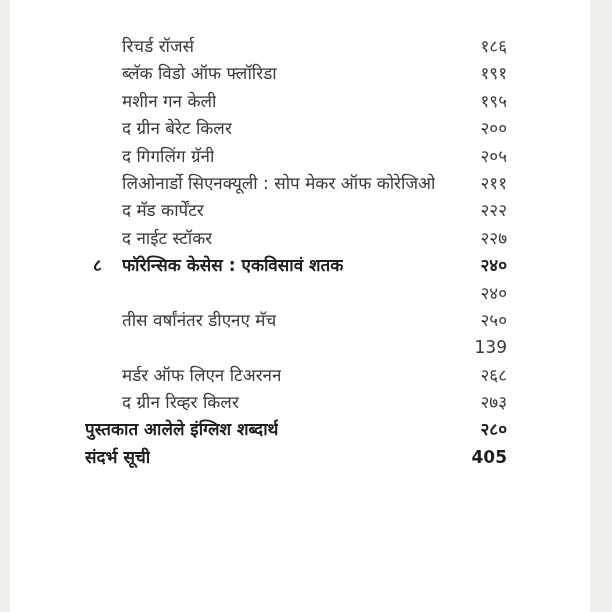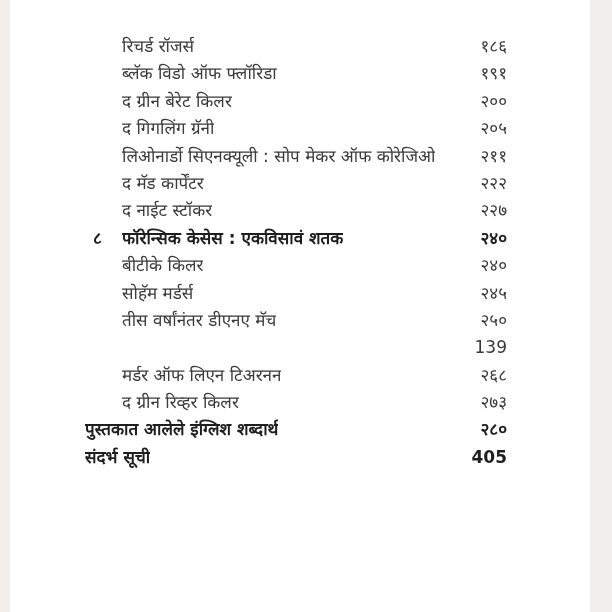--- a/index.html
+++ b/index.html
@@ -53,20 +53,25 @@
     <span class="label">रिचर्ड रॉजर्स</span>
     <span class="pg">१८६</span>
   </div>
 
   <div class="row sub">
     <span class="num"></span>
     <span class="label">ब्लॅक विडो ऑफ फ्लॉरिडा</span>
     <span class="pg">१९१</span>
   </div>
 
+  <div class="row sub">
+    <span class="num"></span>
+    <span class="label">मशीन गन केली</span>
+    <span class="pg">१९५</span>
+  </div>
 
   <div class="row sub">
     <span class="num"></span>
     <span class="label">द ग्रीन बेरेट किलर</span>
     <span class="pg">२००</span>
   </div>
 
   <div class="row sub">
     <span class="num"></span>
     <span class="label">द गिगलिंग ग्रॅनी</span>
@@ -94,29 +99,23 @@
 
 
   <div class="row chapter">
     <span class="num">८</span>
     <span class="label">फॉरेन्सिक केसेस : एकविसावं शतक</span>
     <span class="pg">२४०</span>
   </div>
 
   <div class="row sub">
     <span class="num"></span>
-    <span class="label">बीटीके किलर</span>
     <span class="pg">२४०</span>
   </div>
 
-  <div class="row sub">
-    <span class="num"></span>
-    <span class="label">सोहॅम मर्डर्स</span>
-    <span class="pg">२४५</span>
-  </div>
 
   <div class="row sub">
     <span class="num"></span>
     <span class="label">तीस वर्षांनंतर डीएनए मॅच</span>
     <span class="pg">२५०</span>
   </div>
 
 
   <div class="row sub">
     <span class="num"></span>

